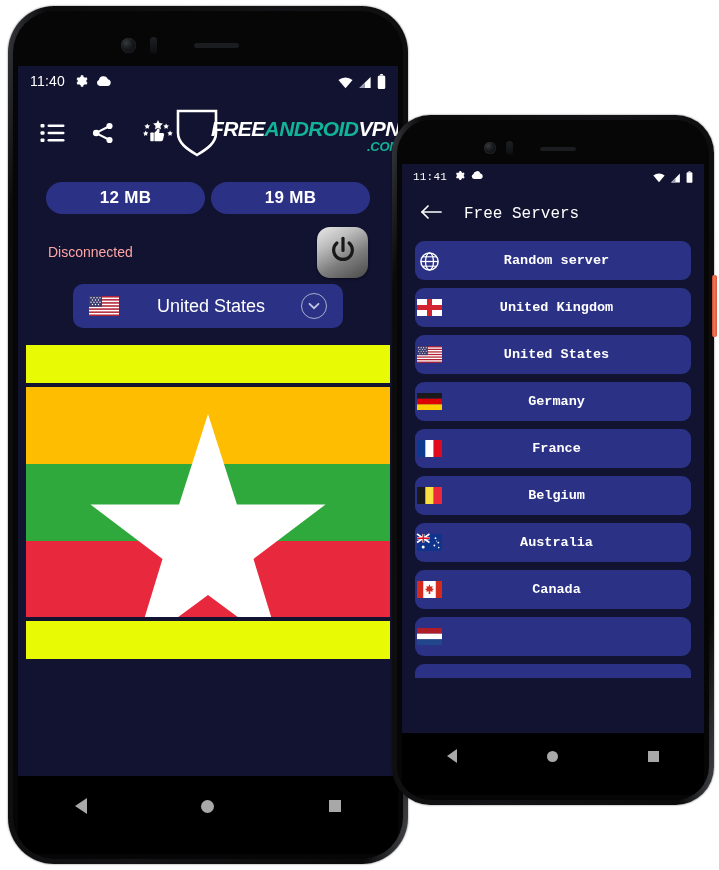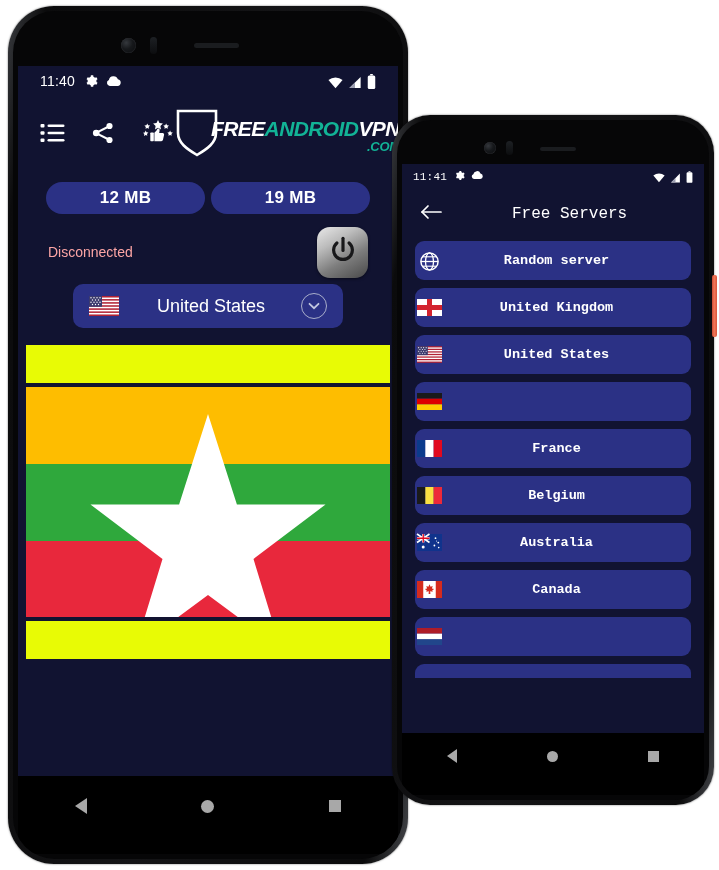--- a/index.html
+++ b/index.html
@@ -98,21 +98,21 @@
   
   .side-btn {
     position: absolute; right: -3px; border-radius: 2px;
   }
   #phone-b .side-btn { top: 160px; width: 5px; height: 62px;
     background: linear-gradient(90deg,#c94a32,#f2785a 45%, #d9563b); }
 
   
   .statusbar {
     display: flex; align-items: center;
-    padding: 0 22px; box-sizing: border-box;
+    padding: 0 12px; box-sizing: border-box;
     color: #ffffff;
   }
   #phone-a .statusbar { height: 30px; font-size: 14px; }
   #phone-b .statusbar { height: 25px; font-size: 11px; padding: 0 11px; }
   .sb-time { font-weight: 400; letter-spacing: .2px; }
   .sb-icons-left { display: flex; align-items: center; gap: 8px; margin-left: 9px; }
   #phone-b .sb-icons-left { gap: 6px; margin-left: 7px; }
   .sb-right { margin-left: auto; display: flex; align-items: flex-end; gap: 5px; }
   .ic-gear svg, .ic-cloud svg, .sb-right svg { display: block; }
 
@@ -164,21 +164,21 @@
   }
 
   .banner-top, .banner-bottom {
     margin: 0 8px; background: #e8fb05; height: 38px;
   }
   .banner-top { margin-top: 17px; }
   .banner-bottom { margin-top: 4px; }
   .big-flag { margin: 4px 8px 0; height: 230px; position: relative; overflow: hidden; }
 
   
-  .b-appbar { height: 50px; display: flex; align-items: center; padding: 0 18px; box-sizing: border-box; gap: 48px; }
+  .b-appbar { height: 50px; display: flex; align-items: center; padding: 0 18px; box-sizing: border-box; }
   .b-title { color: #ffffff; font-size: 16px; margin-left: 22px; }
   .b-list { padding: 2px 13px 0; }
   .b-item {
     height: 39px; border-radius: 9px; background: #2b3185;
     display: flex; align-items: center; padding: 0 2px;
     box-sizing: border-box; margin-bottom: 8px;
   }
   .b-item .flag-img { width: 25px; height: 17px; flex: none; }
   .b-item .lbl { flex: 1; text-align: center; color: #ffffff; font-size: 13.5px; font-weight: 700; padding-right: 18px; }
   .b-item.partial { height: 14px; margin-bottom: 0; border-radius: 9px 9px 0 0; }
@@ -460,20 +460,21 @@
                 </g>
               </svg></span>
             <span class="lbl">United States</span>
           </div>
           <div class="b-item">
             <span class="flag-img"><svg width="25" height="17" viewBox="0 0 25 17">
                 <rect width="25" height="5.67" fill="#1a1a1a"></rect>
                 <rect y="5.67" width="25" height="5.67" fill="#dd0000"></rect>
                 <rect y="11.34" width="25" height="5.66" fill="#ffce00"></rect>
               </svg></span>
+            <span class="lbl">Germany</span>
           </div>
           <div class="b-item">
             <span class="flag-img"><svg width="25" height="17" viewBox="0 0 25 17">
                 <rect width="8.33" height="17" fill="#0b3b8c"></rect>
                 <rect x="8.33" width="8.34" height="17" fill="#fff"></rect>
                 <rect x="16.67" width="8.33" height="17" fill="#e1091f"></rect>
               </svg></span>
             <span class="lbl">France</span>
           </div>
           <div class="b-item">

